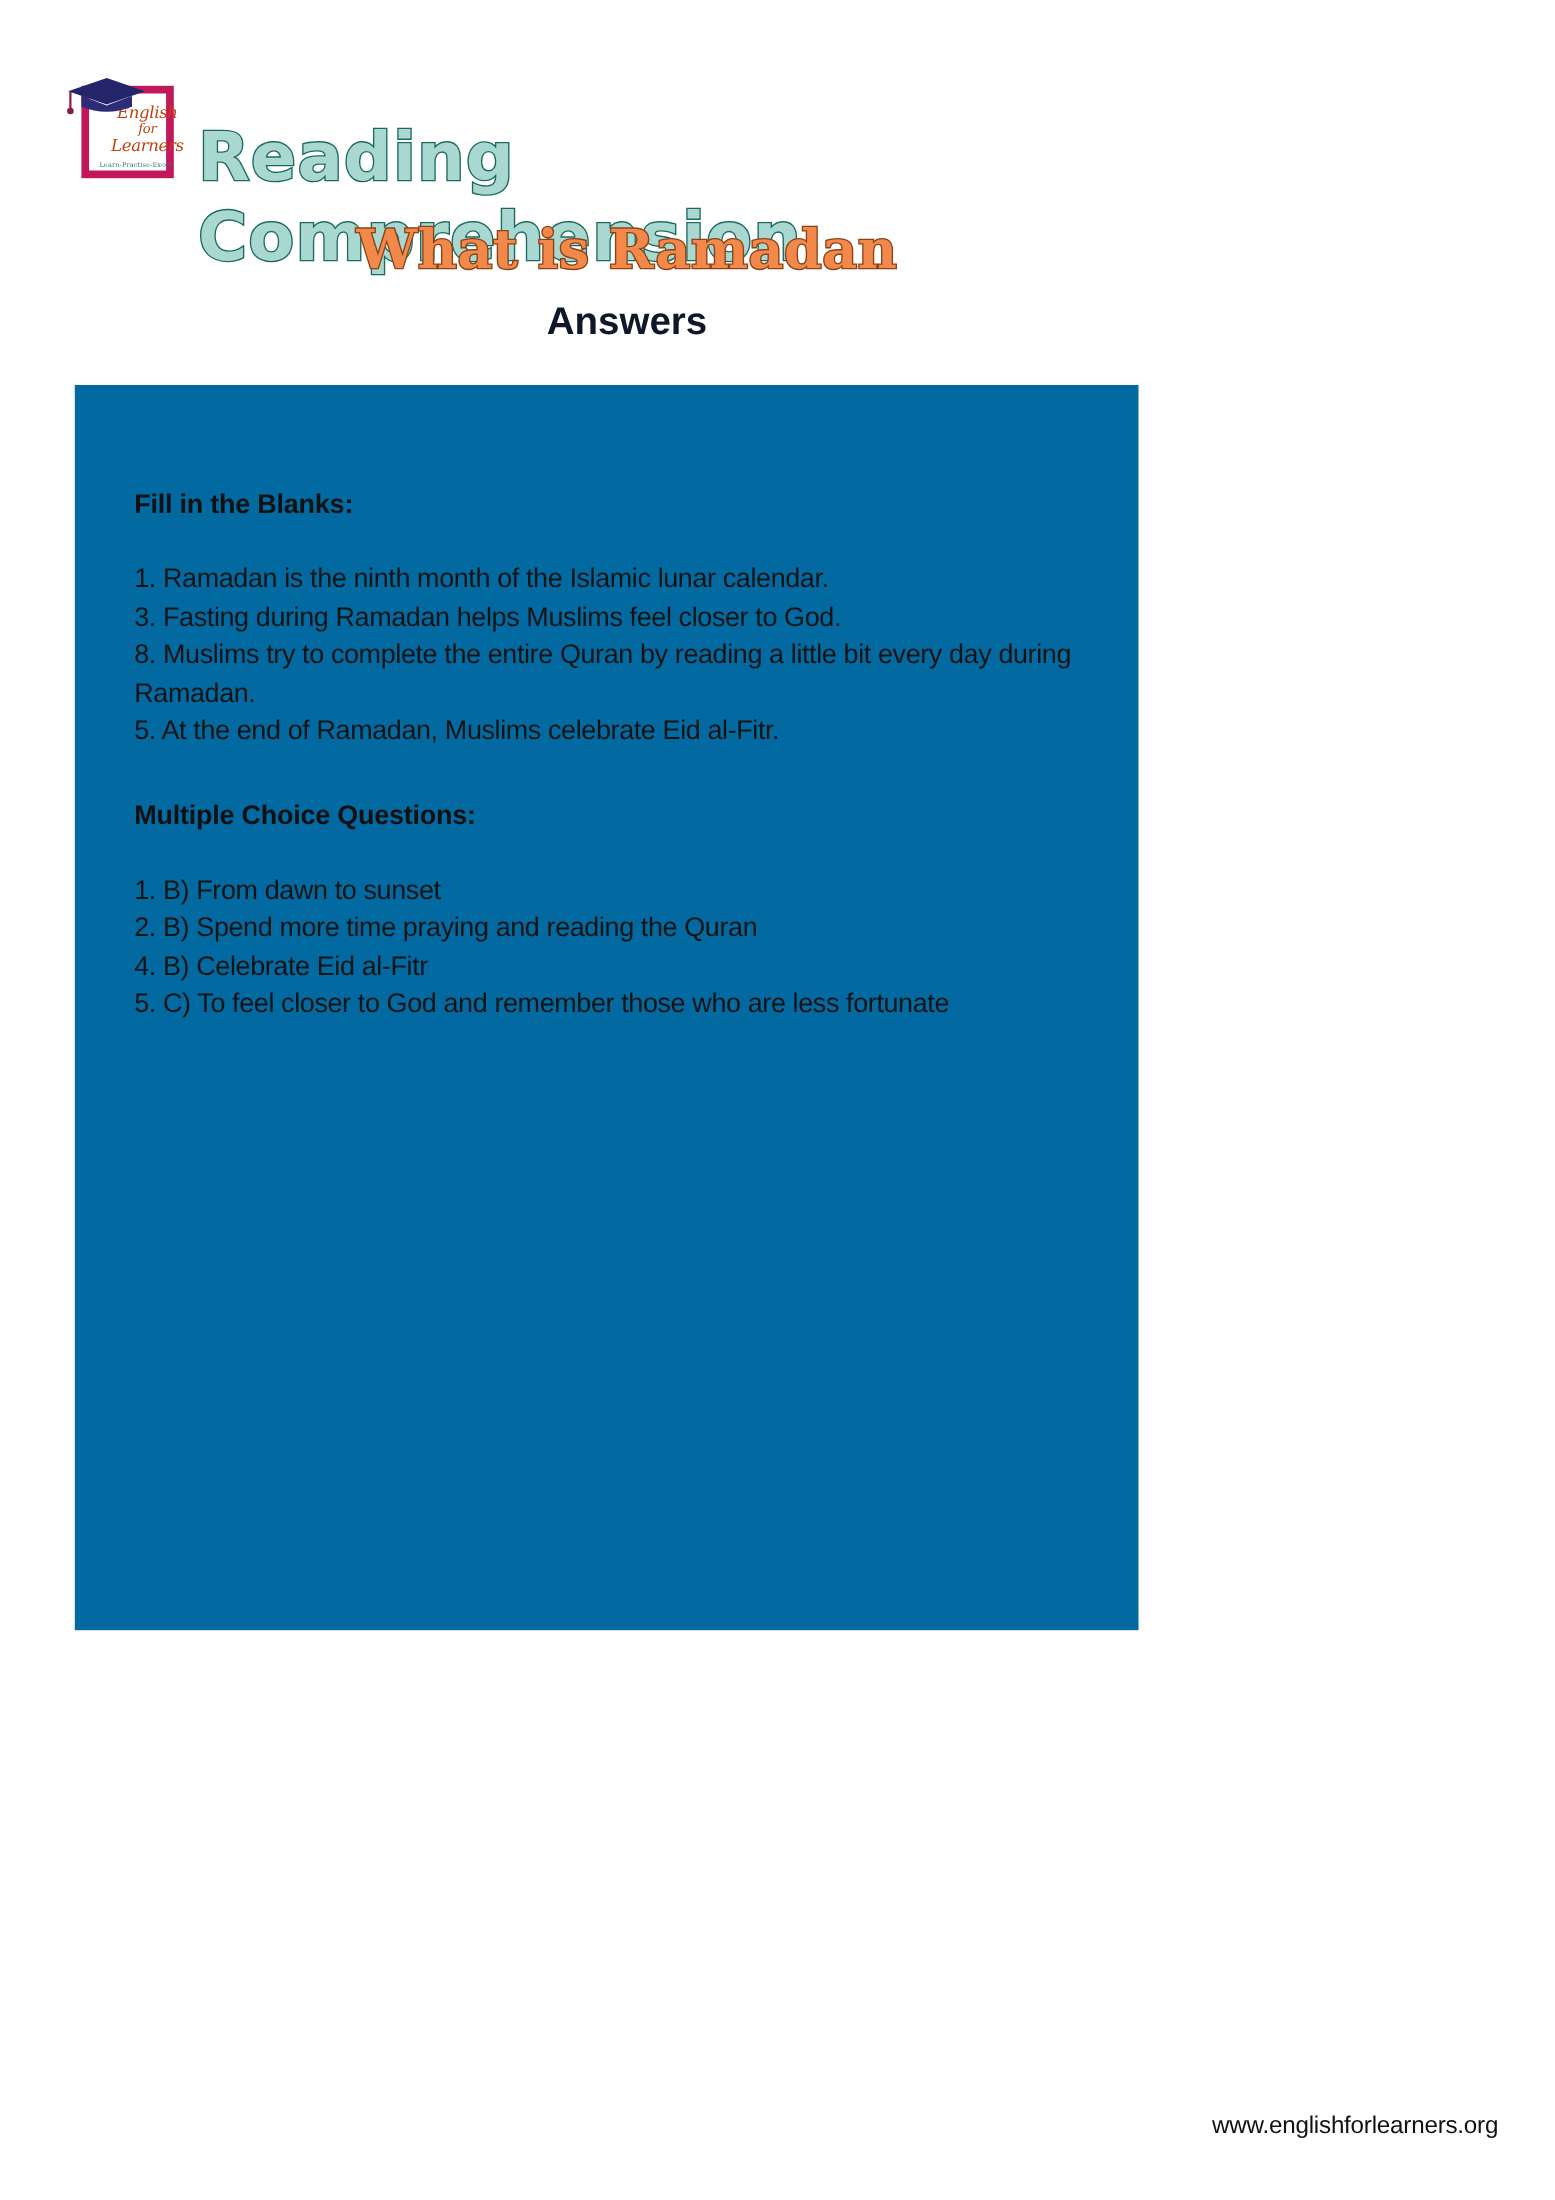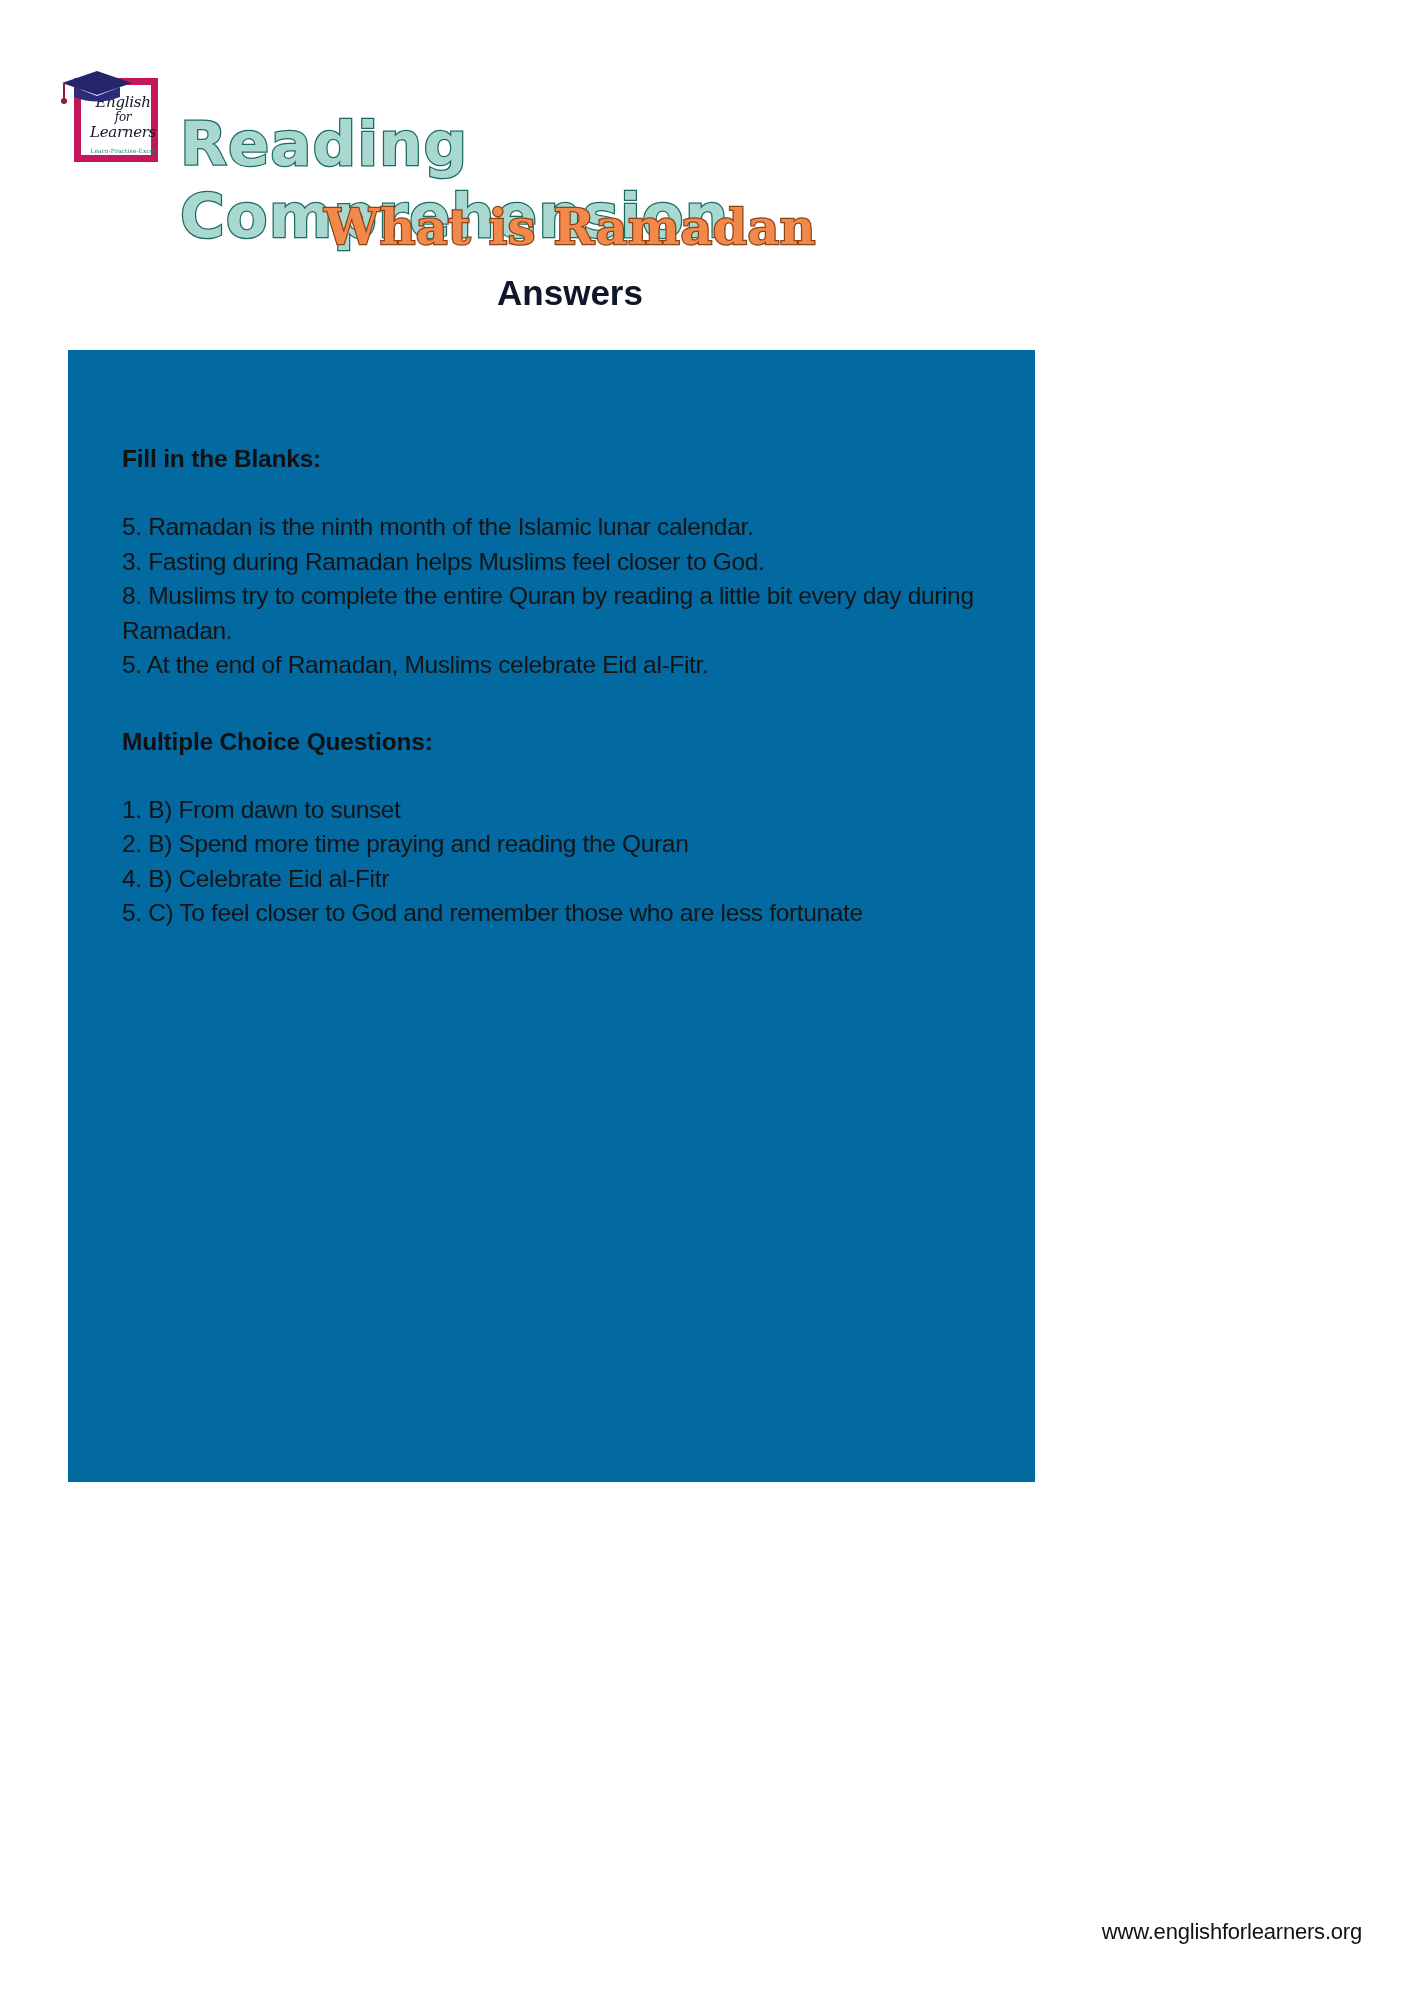--- a/index.html
+++ b/index.html
@@ -36,22 +36,23 @@
   .logo-script {
     position: absolute;
     left: 0;
     top: 10px;
     width: 84px;
     text-align: center;
     font-family: "DejaVu Serif", serif;
     font-style: italic;
     font-size: 15px;
     line-height: 15px;
-    color: #0f172a;
+    color: #c2410c;
     letter-spacing: -0.3px;
+    padding-left: 11px;
   }
   .logo-script .l2 { font-size: 12px; display: block; }
   .logo-script .l3 { font-size: 15px; display: block; }
   .logo-tag {
     position: absolute;
     left: 0;
     top: 62px;
     width: 84px;
     text-align: center;
     font-family: "DejaVu Serif", serif;
@@ -184,21 +185,21 @@
 
 <div class="title-main">Reading Comprehension</div>
 <div class="title-sub">What is Ramadan</div>
 <div class="title-answers">Answers</div>
 
 <div class="panel">
   <div class="panel-inner">
 
     <div class="section-heading">Fill in the Blanks:</div>
     <ul class="answer-list">
-      <li>5. Ramadan is the ninth month of the Islamic lunar calendar.</li>
+      <li>1. Ramadan is the ninth month of the Islamic lunar calendar.</li>
       <li>3. Fasting during Ramadan helps Muslims feel closer to God.</li>
       <li>8. Muslims try to complete the entire Quran by reading a little bit every day during Ramadan.</li>
       <li>5. At the end of Ramadan, Muslims celebrate Eid al-Fitr.</li>
     </ul>
 
     <div class="section-heading">Multiple Choice Questions:</div>
     <ul class="answer-list">
       <li>1. B) From dawn to sunset</li>
       <li>2. B) Spend more time praying and reading the Quran</li>
       <li>4. B) Celebrate Eid al-Fitr</li>

